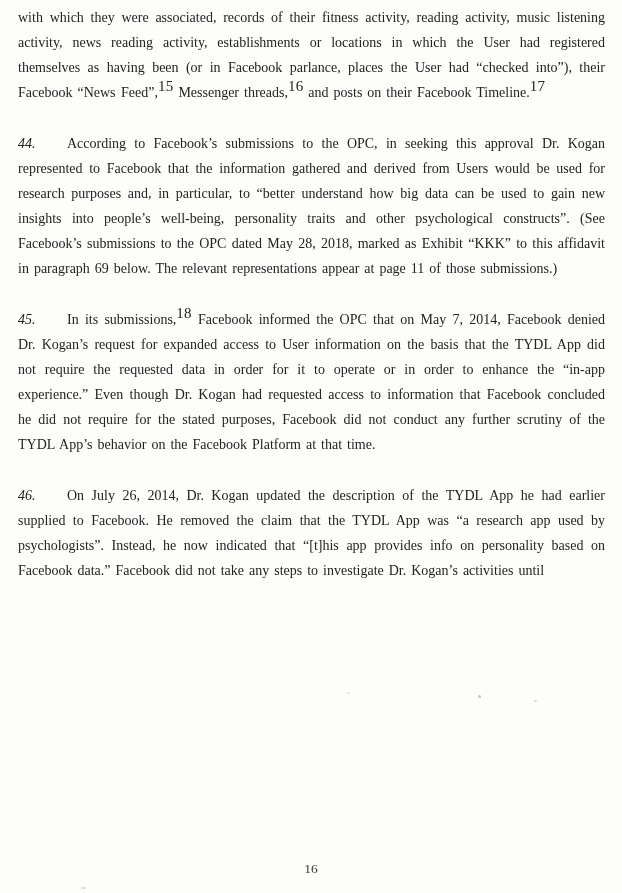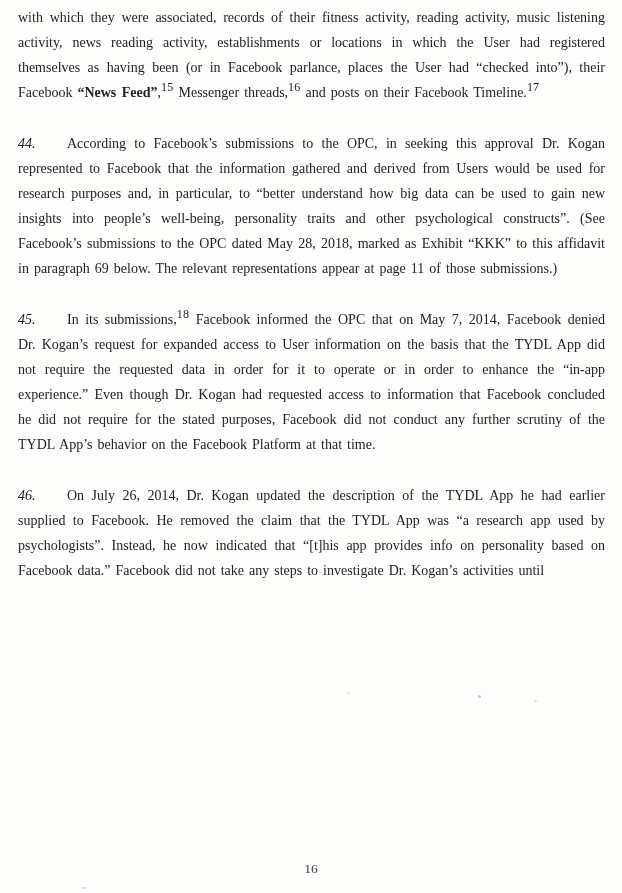--- a/index.html
+++ b/index.html
@@ -29,25 +29,25 @@
   .para:last-of-type {
     margin-bottom: 0;
   }
   .pnum {
     display: inline-block;
     width: 49px;
     word-spacing: normal;
     font-style: italic;
   }
   .para b {
-    font-weight: bold;
+    font-weight: normal;
     word-spacing: 2px;
   }
   sup.fn {
-    font-size: 12px;
+    font-size: 15px;
     line-height: 0;
     vertical-align: super;
     letter-spacing: 0.2px;
   }
   .page-number {
     position: absolute;
     top: 861px;
     left: 0;
     right: 0;
     text-align: center;

